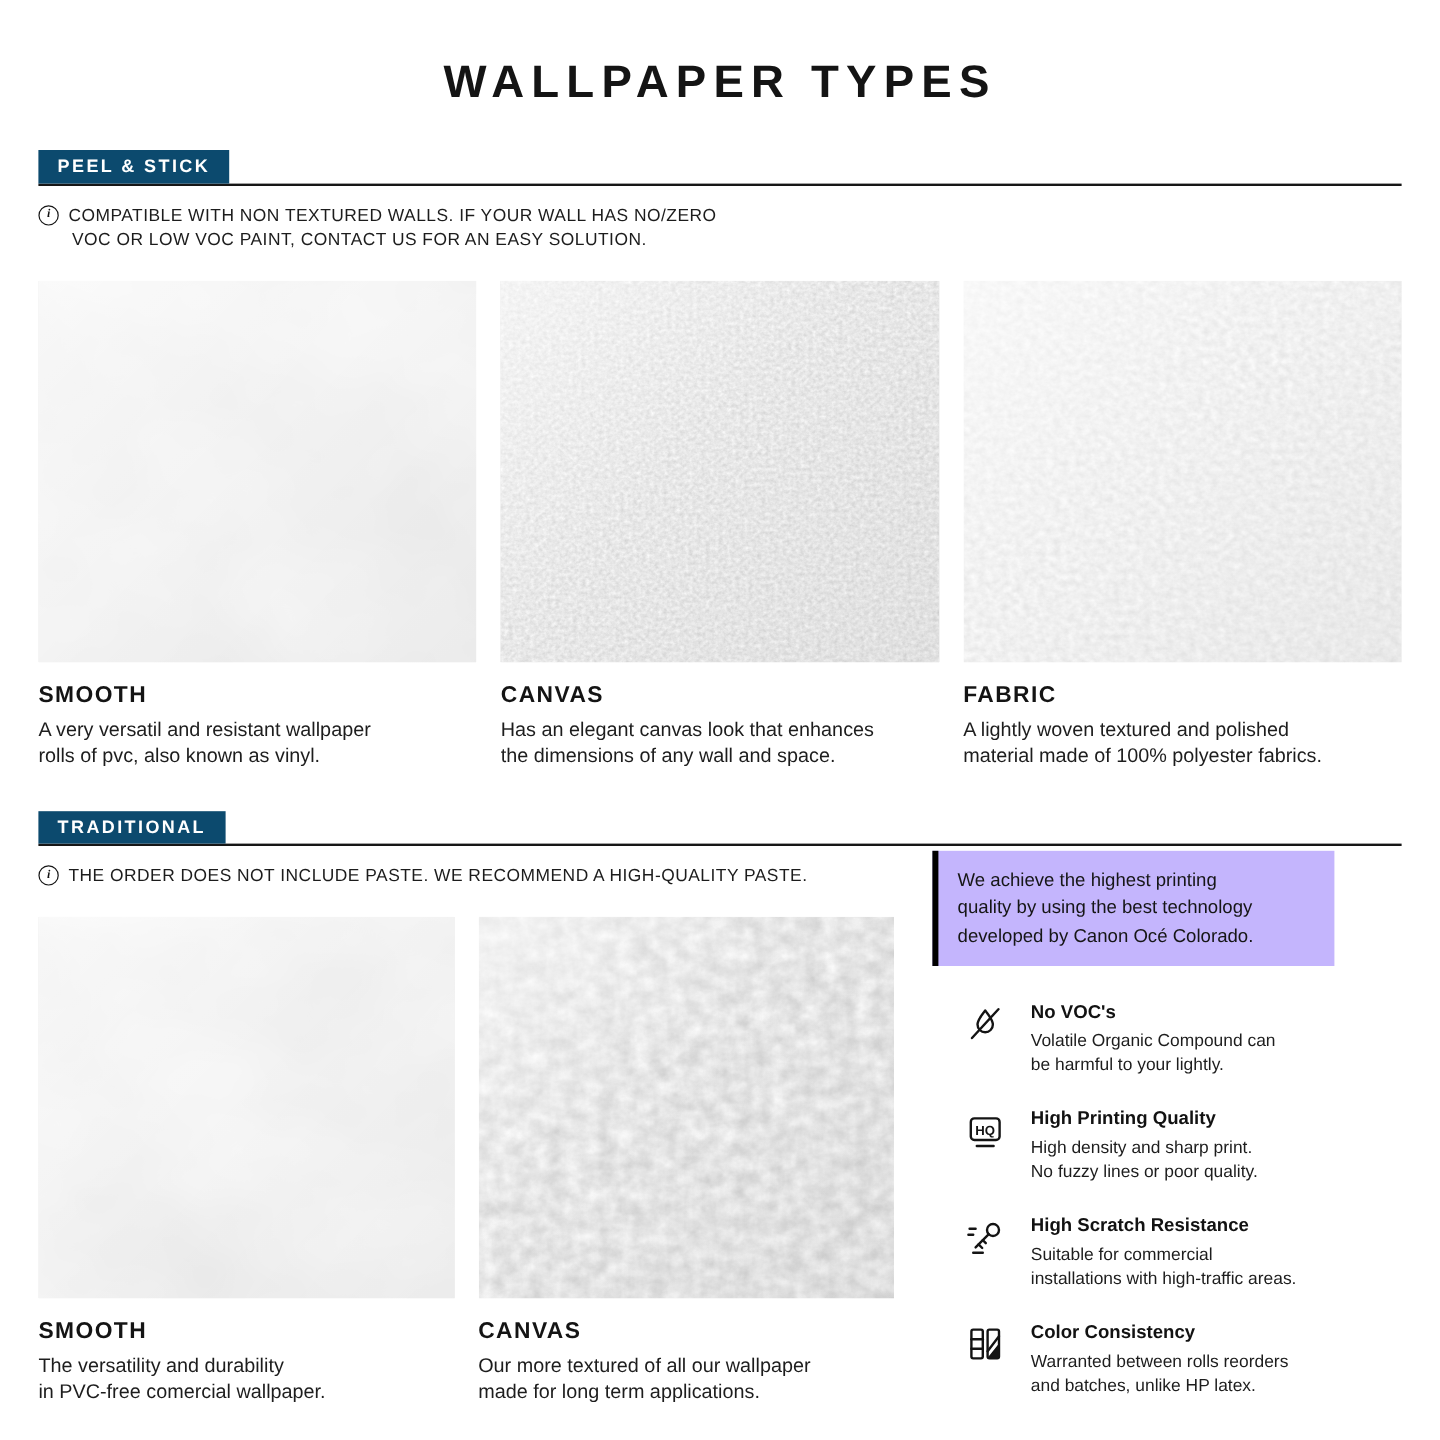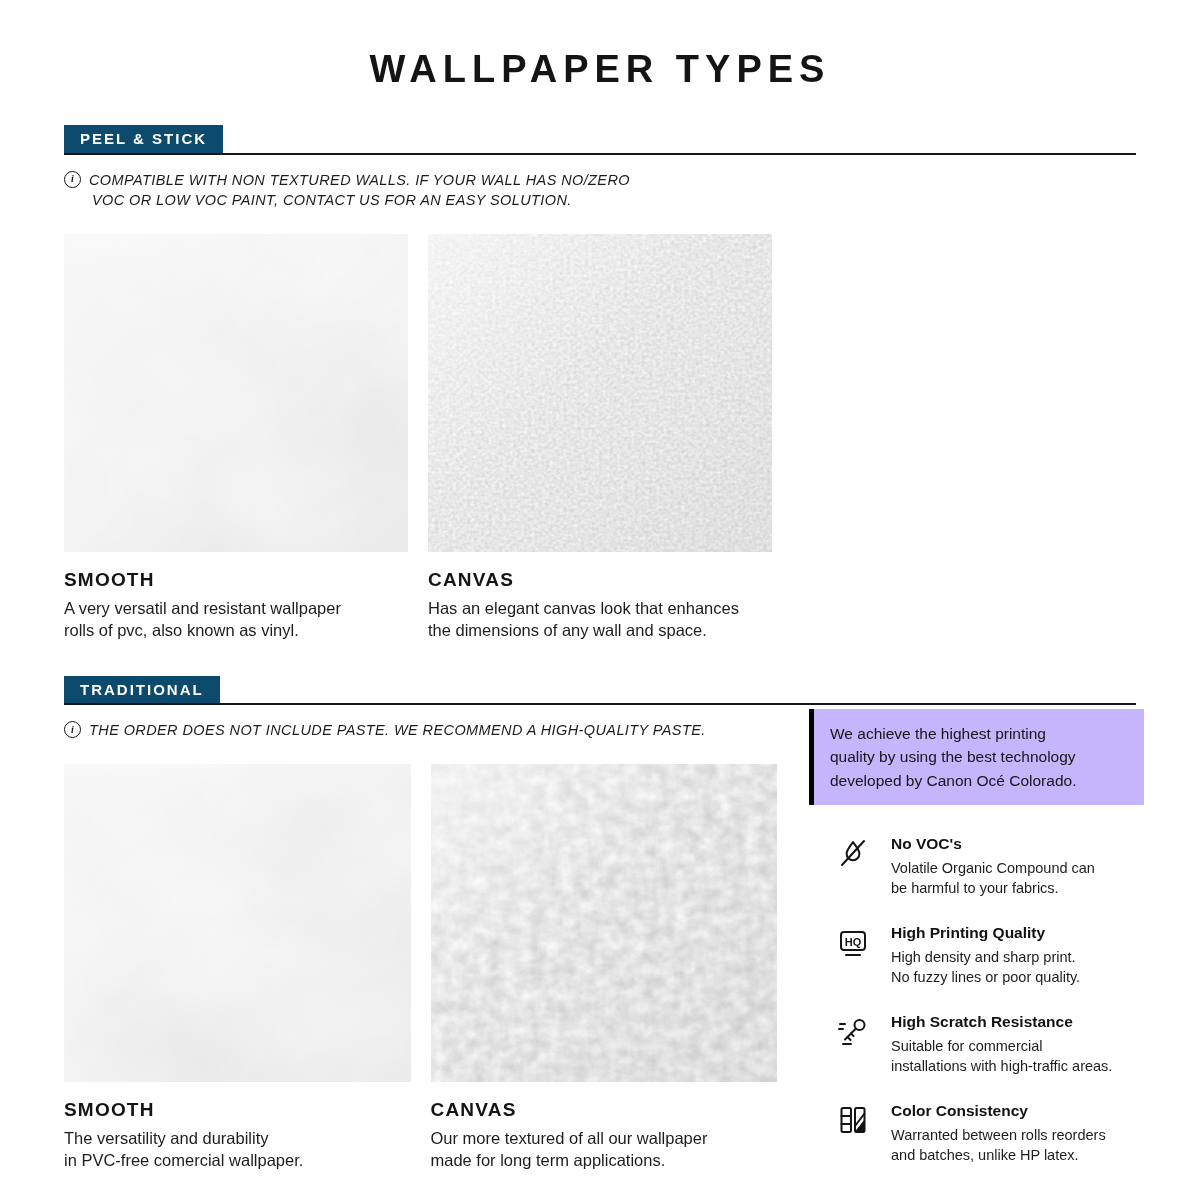--- a/index.html
+++ b/index.html
@@ -1,21 +1,21 @@
 <!DOCTYPE html>
 <html><head>
 <meta charset="utf-8">
 <style>
   html,body { margin:0; padding:0; background:#ffffff; }
   body {
     width:1200px; height:1200px;
     font-family:"Liberation Sans", sans-serif;
     color:#111; -webkit-font-smoothing:antialiased;
   }
-  .page { width:1200px; height:1200px; box-sizing:border-box; padding:0 64px; overflow:hidden; }
+  .page { width:1200px; height:1200px; box-sizing:border-box; padding:0 32px; overflow:hidden; }
 
   .title {
     width:880px; margin:0 auto; padding-top:48px;
     text-align:center; font-size:38px; font-weight:700; letter-spacing:6px;
     color:#141414;
   }
 
   .section-head { margin-top:34px; border-bottom:2px solid #161616; line-height:0; }
   .badge {
     display:inline-block; background:#0c4a6e; color:#fff;
@@ -25,21 +25,21 @@
 
   .note { display:flex; gap:8px; margin-top:15px; }
   .info-i {
     flex:none; width:15px; height:15px; margin-top:1px;
     border:1.5px solid #151515; border-radius:50%;
     display:flex; align-items:center; justify-content:center;
     font-family:"Liberation Serif", serif; font-style:italic;
     font-size:10px; font-weight:700; line-height:1;
   }
   .note-lines { font-size:14.5px; font-weight:500; letter-spacing:.4px; color:#1c1c1c; }
-  .note-lines div { line-height:1.4; text-transform:uppercase;font-style:italic; }
+  .note-lines div { line-height:1.4; text-transform:uppercase; }
   .note-lines div + div { padding-left:3px; }
 
   .swatch-grid { display:grid; gap:20px; margin-top:24px; }
   .cols3 { grid-template-columns:repeat(3, 1fr); }
   .cols2 { grid-template-columns:repeat(2, 1fr); }
 
   figure.swatch-cell { margin:0; }
   .swatch {
     height:318px; position:relative; background:#fcfcfc; overflow:hidden;
     box-shadow: inset 0 0 0 1px rgba(0,0,0,0.05);
@@ -173,20 +173,34 @@
       </div>
       <figcaption>
         <div class="swatch-name">CANVAS</div>
         <div class="swatch-desc">
           <div>Has an elegant canvas look that enhances</div>
           <div>the dimensions of any wall and space.</div>
         </div>
       </figcaption>
     </figure>
 
+    <figure class="swatch-cell">
+      <div class="swatch">
+        <svg>
+            <rect width="100%" height="100%" fill="#ffffff" filter="url(#tex-fabric)"></rect>
+          </svg>
+      </div>
+      <figcaption>
+        <div class="swatch-name">FABRIC</div>
+        <div class="swatch-desc">
+          <div>A lightly woven textured and polished</div>
+          <div>material made of 100% polyester fabrics.</div>
+        </div>
+      </figcaption>
+    </figure>
 
   </div>
 
   <div class="section-head">
     <span class="badge">TRADITIONAL</span>
   </div>
 
   <div class="lower">
 
     <div class="lower-left">
@@ -247,21 +261,21 @@
           <span class="feature-icon">
             <svg viewBox="0 0 36 36" fill="none" stroke="#141414" stroke-width="2" stroke-linecap="round" stroke-linejoin="round">
               <path d="M18 7c3.4 4.9 6.4 8 6.4 11.8a6.4 6.4 0 1 1-12.8 0C11.6 15 14.6 11.9 18 7z"></path>
               <line x1="7" y1="30" x2="29" y2="6"></line>
             </svg>
           </span>
           <div>
             <div class="feature-title">No VOC's</div>
             <div class="feature-desc">
               <div>Volatile Organic Compound can</div>
-              <div>be harmful to your fabrics.</div>
+              <div>be harmful to your lightly.</div>
             </div>
           </div>
         </div>
 
         <div class="feature">
           <span class="feature-icon">
             <svg viewBox="0 0 36 36" fill="none" stroke="#141414" stroke-width="2" stroke-linecap="round" stroke-linejoin="round">
               <rect x="6" y="8" width="24" height="18" rx="3"></rect>
               <text x="18" y="21.5" text-anchor="middle" font-family="Liberation Sans, sans-serif" font-size="11" font-weight="bold" fill="#141414" stroke="none">HQ</text>
               <line x1="11" y1="31" x2="25" y2="31"></line>

